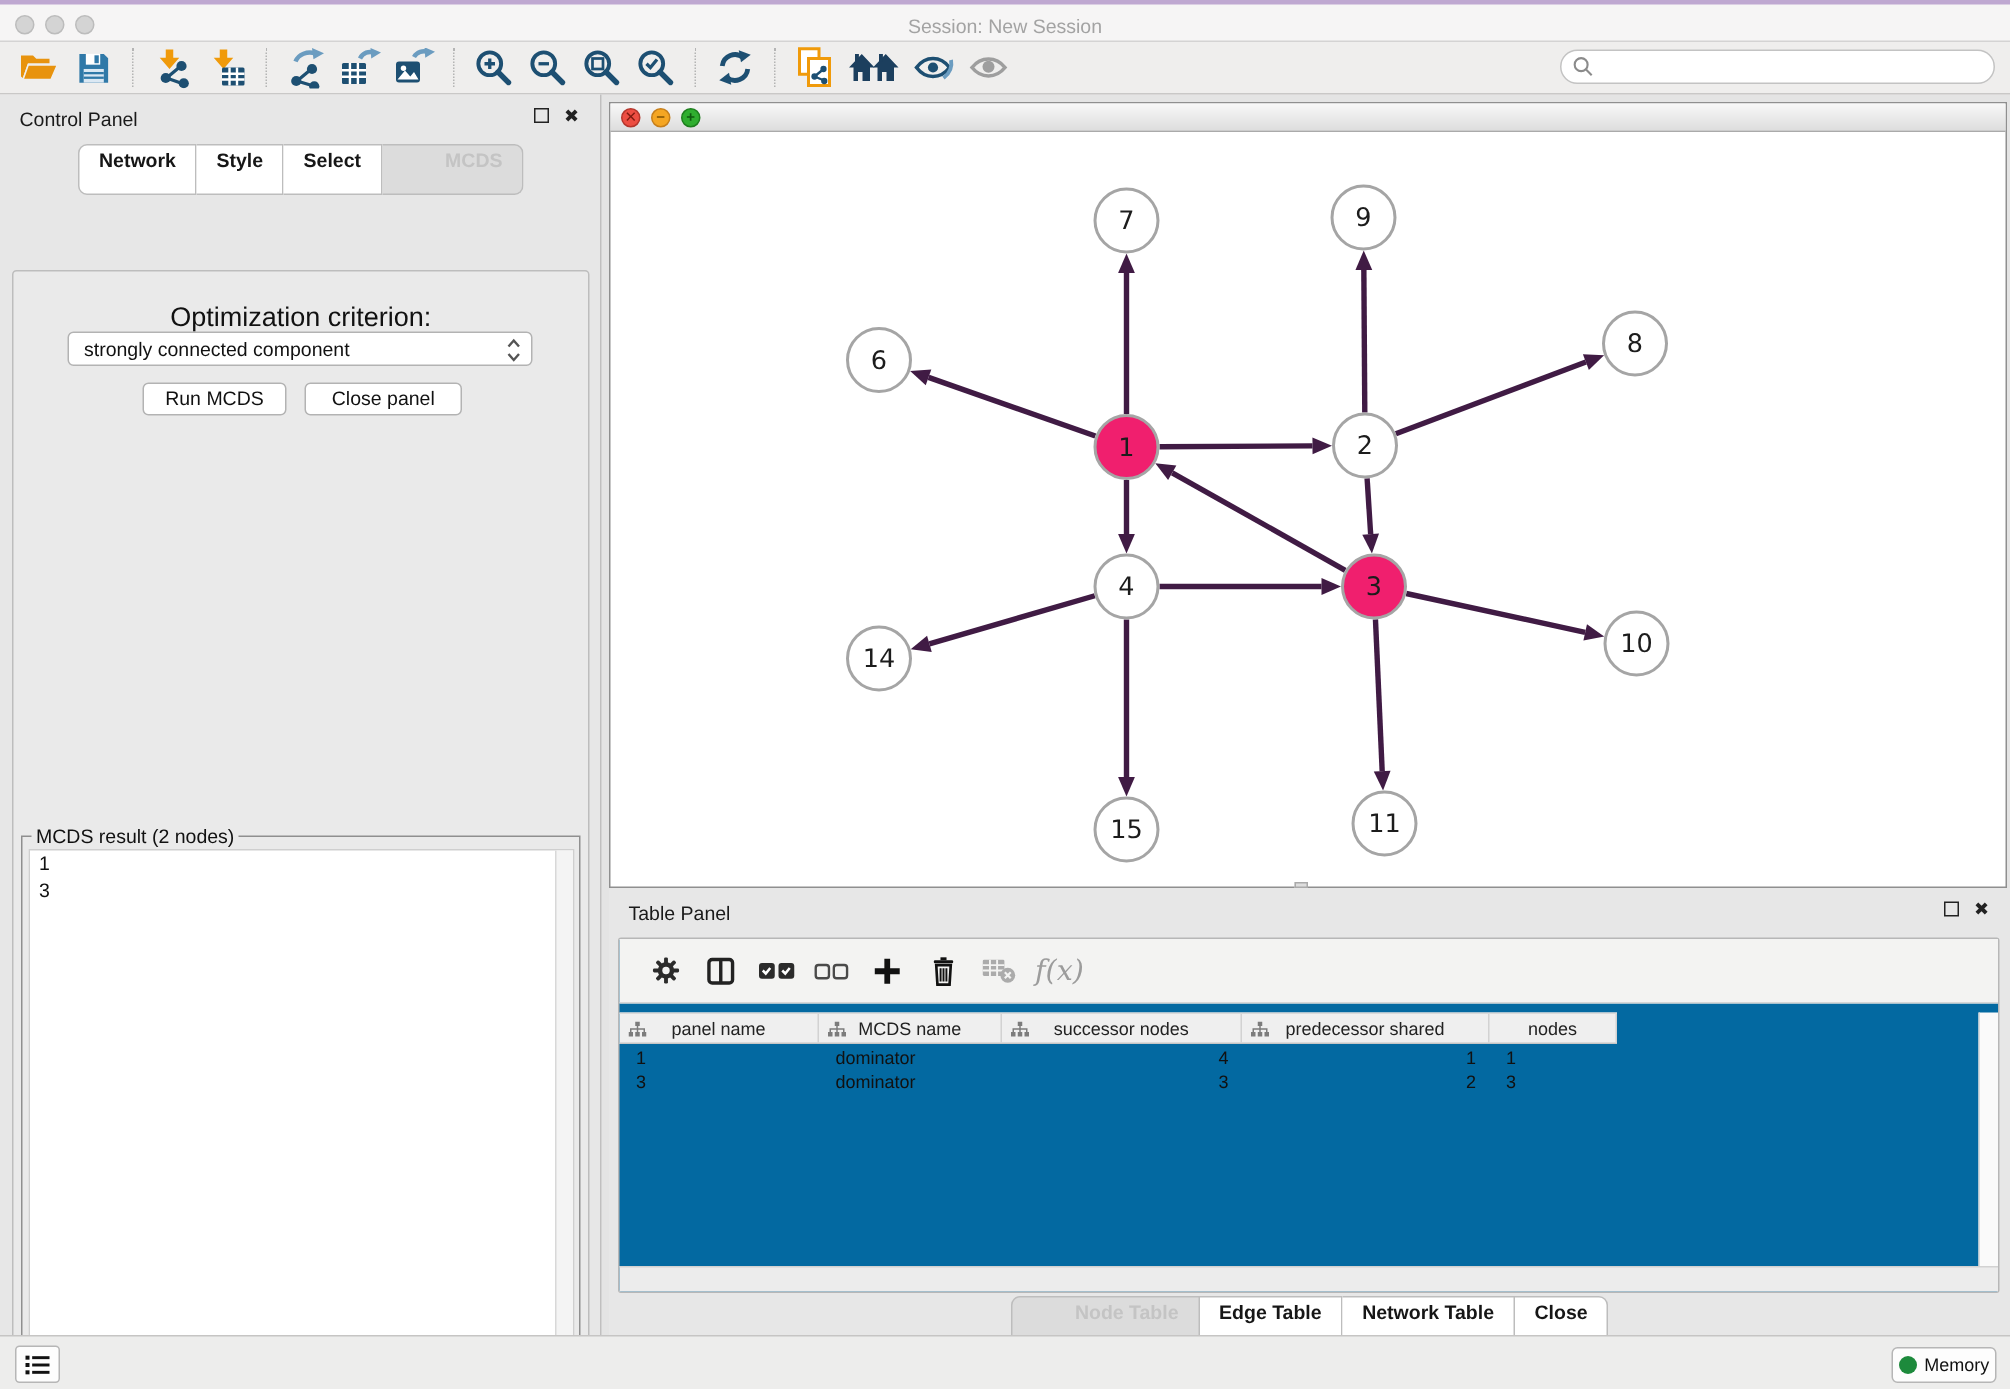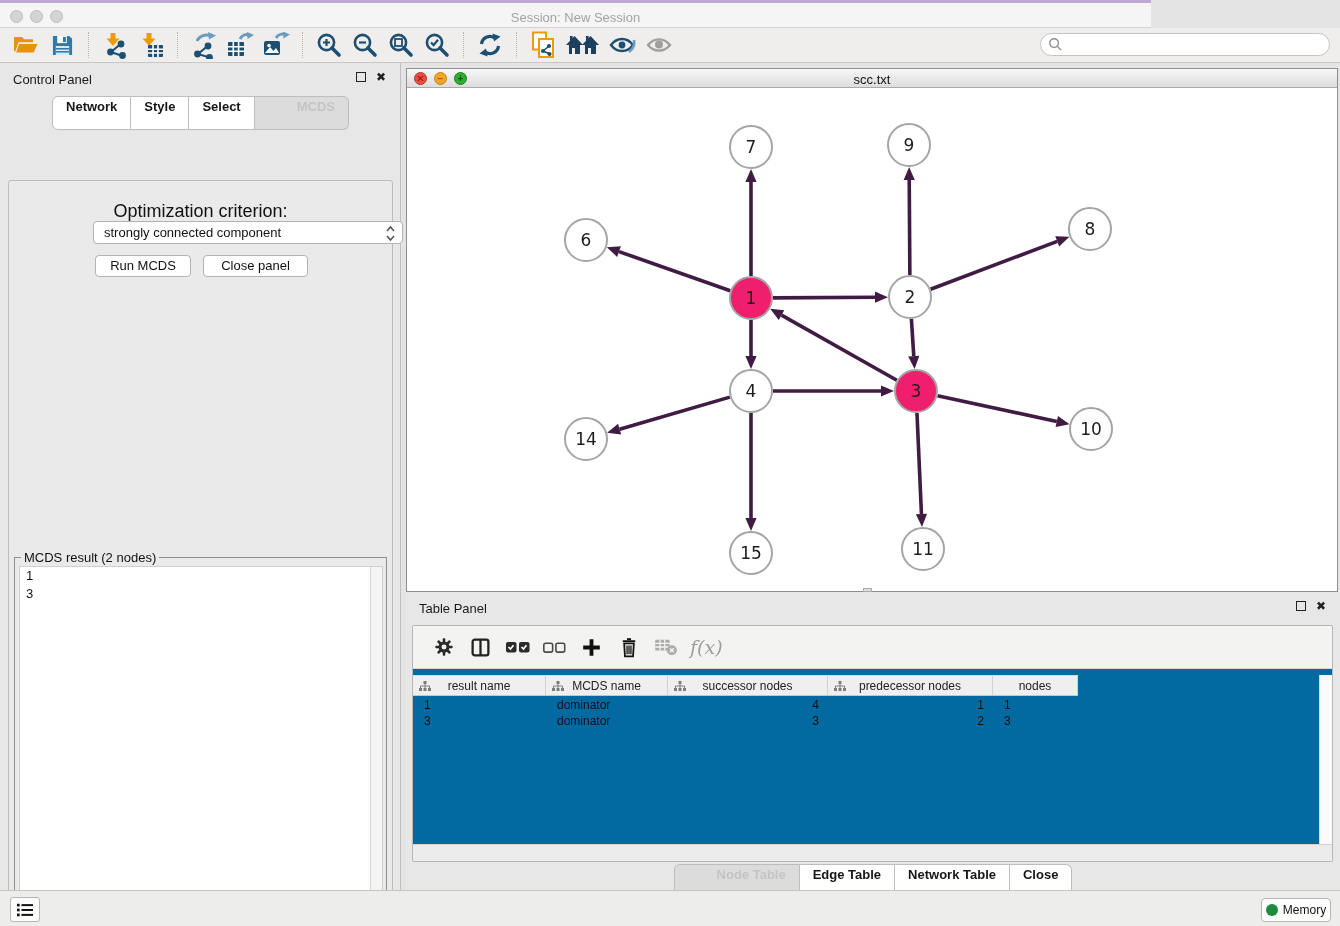--- a/index.html
+++ b/index.html
@@ -1,21 +1,21 @@
 <!DOCTYPE html>
 <html><head>
 <meta charset="utf-8">
 <style>
   * { margin:0; padding:0; box-sizing:border-box; }
   html,body { width:1340px; height:926px; overflow:hidden; }
   body { font-family:"Liberation Sans","DejaVu Sans",sans-serif; background:#e4e4e4; position:relative; }
   .abs { position:absolute; }
 
   
-  #titlebar { left:0; top:0; width:1151px; height:28px; background:#f6f5f5;
+  #titlebar { left:0; top:0; width:1340px; height:28px; background:#f6f5f5;
               border-top:3px solid #bfa8d1; border-bottom:1px solid #d4d3d3; }
   .tl-dot { width:13px; height:13px; border-radius:50%; background:#d4d4d4; border:1px solid #bcbcbc; top:7px; }
   #win-title { width:100%; text-align:center; top:7px; font-size:13px; color:#a3a3a3; }
 
   
   #toolbar { left:0; top:28px; width:1340px; height:35px; background:#efeeed; border-bottom:1px solid #c9c8c7;
              display:flex; align-items:center; padding-left:8px; }
   .tbtn { width:36px; height:30px; display:flex; align-items:center; justify-content:center; flex:0 0 auto; }
   .tsep { width:1px; height:26px; border-left:1px dotted #b4b4b4; margin:0 8px; flex:0 0 auto; }
   #searchbox { right:10px; top:33px; width:290px; height:23px; background:#fff; border:1px solid #c3c3c3;
@@ -32,21 +32,21 @@
   .tabrow { display:flex; justify-content:center; position:absolute; }
   .tab { height:34px; line-height:20px; padding:0 13px; background:#fff; border:1px solid #bdbdbd; border-left:none;
          font-size:13px; font-weight:bold; color:#161616; }
   .tab:first-child { border-left:1px solid #bdbdbd; border-radius:6px 0 0 6px; }
   .tab:last-child { border-radius:0 6px 6px 0; }
   .tab.selected { background:#dcdcdc; color:#c4c4c4;padding-left:42px; }
 
   #cp-content { left:8px; top:117px; width:385px; height:765px; background:#eaeaea; border:1px solid #bdbdbd; border-radius:3px; }
   #opt-label { width:100%; text-align:center; top:20px; font-size:18px; color:#111; }
   #opt-select { left:36px; top:40px; width:310px; height:23px; background:#fff; border:1px solid #b3b3b3; border-radius:4px;
-                font-size:13px; color:#111; line-height:21px; padding-left:10px;margin-left:48px; }
+                font-size:13px; color:#111; line-height:21px; padding-left:10px; }
   #opt-stepper { position:absolute; right:6px; top:3px; }
   .cp-btn { top:74px; height:22px; background:#fff; border:1px solid #b3b3b3; border-radius:4px;
             font-size:13px; color:#111; text-align:center; line-height:20px; }
   #run-btn { left:86px; width:96px; }
   #closep-btn { left:194px; width:105px; }
 
   #mcds-box { left:5px; top:376px; width:373px; height:382px; border:1px solid #8f8f8f; background:#eaeaea; }
   #mcds-legend { position:absolute; top:-8px; left:6px; background:#eaeaea; padding:0 3px; font-size:13px; color:#111; }
   #mcds-list { position:absolute; left:4px; top:8px; width:364px; height:369px; background:#fff; border:1px solid #cfcfcf; }
   .mcds-item { font-size:13px; color:#111; padding:1px 0 1px 6px; line-height:16px; }
@@ -282,21 +282,20 @@
         </div>
     </div>
   </div>
 </div>
 
 <div id="net-window" class="abs">
   <div id="net-titlebar" class="abs">
     <div class="mac-btn abs" style="left:7px;background:#ed4e42;border:1px solid #b5362c;color:#7e1a10">✕</div>
     <div class="mac-btn abs" style="left:27px;background:#f5a623;border:1px solid #c77f1a;color:#8a5a07">−</div>
     <div class="mac-btn abs" style="left:47px;background:#2fae2f;border:1px solid #1d7f1d;color:#0f5a0f">+</div>
-    <div id="net-title" class="abs">scc.txt</div>
   </div>
   <svg id="graph-svg" class="abs" width="930" height="503">
       <line x1="344" y1="188" x2="344" y2="94" stroke="#401b44" stroke-width="3.6"></line>
       <polygon points="344,81 349.6,94 338.4,94" fill="#401b44"></polygon>
       <line x1="323.2449403778676" y1="202.7042820722201" x2="212.01941303521068" y2="163.60682397601346" stroke="#401b44" stroke-width="3.6"></line>
       <polygon points="199.75505962213242,159.2957179277799 213.87650487137282,158.32371789037975 210.16232119904853,168.88993006164716" fill="#401b44"></polygon>
       <line x1="365.9995649035371" y1="209.86163795658152" x2="468.0006921989183" y2="209.2201214327112" stroke="#401b44" stroke-width="3.6"></line>
       <polygon points="481.0004350964629,209.13836204341848 468.03591162815206,214.82001068088428 467.9654727696845,203.62023218453814" fill="#401b44"></polygon>
       <line x1="344" y1="232" x2="344" y2="268" stroke="#401b44" stroke-width="3.6"></line>
       <polygon points="344,281 338.4,268 349.6,268" fill="#401b44"></polygon>
@@ -415,21 +414,21 @@
         <div class="th" style="width: 133px;">
           <span class="colicon"><svg width="12" height="11" viewBox="0 0 12 11">
               <g fill="#7c7c7c">
                 <rect x="4.5" y="0" width="3" height="3"></rect>
                 <rect x="0" y="7" width="3" height="3"></rect>
                 <rect x="4.5" y="7" width="3" height="3"></rect>
                 <rect x="9" y="7" width="3" height="3"></rect>
               </g>
               <path d="M6 3v2M1.5 7V5h9v2M6 5v2" stroke="#7c7c7c" fill="none" stroke-width="1"></path>
             </svg></span>
-          <span>result name</span>
+          <span>panel name</span>
         </div>
         <div class="th" style="width: 122px;">
           <span class="colicon"><svg width="12" height="11" viewBox="0 0 12 11">
               <g fill="#7c7c7c">
                 <rect x="4.5" y="0" width="3" height="3"></rect>
                 <rect x="0" y="7" width="3" height="3"></rect>
                 <rect x="4.5" y="7" width="3" height="3"></rect>
                 <rect x="9" y="7" width="3" height="3"></rect>
               </g>
               <path d="M6 3v2M1.5 7V5h9v2M6 5v2" stroke="#7c7c7c" fill="none" stroke-width="1"></path>
@@ -451,21 +450,21 @@
         <div class="th" style="width: 165px;">
           <span class="colicon"><svg width="12" height="11" viewBox="0 0 12 11">
               <g fill="#7c7c7c">
                 <rect x="4.5" y="0" width="3" height="3"></rect>
                 <rect x="0" y="7" width="3" height="3"></rect>
                 <rect x="4.5" y="7" width="3" height="3"></rect>
                 <rect x="9" y="7" width="3" height="3"></rect>
               </g>
               <path d="M6 3v2M1.5 7V5h9v2M6 5v2" stroke="#7c7c7c" fill="none" stroke-width="1"></path>
             </svg></span>
-          <span>predecessor nodes</span>
+          <span>predecessor shared</span>
         </div>
         <div class="th" style="width: 85px;">
           <span>nodes</span>
         </div>
       </div>
     <div id="tbl-body" class="abs">
         <div class="tr">
           <div class="td left" style="width: 133px;">1</div>
           <div class="td left" style="width: 122px;">dominator</div>
           <div class="td right" style="width: 160px;">4</div>

